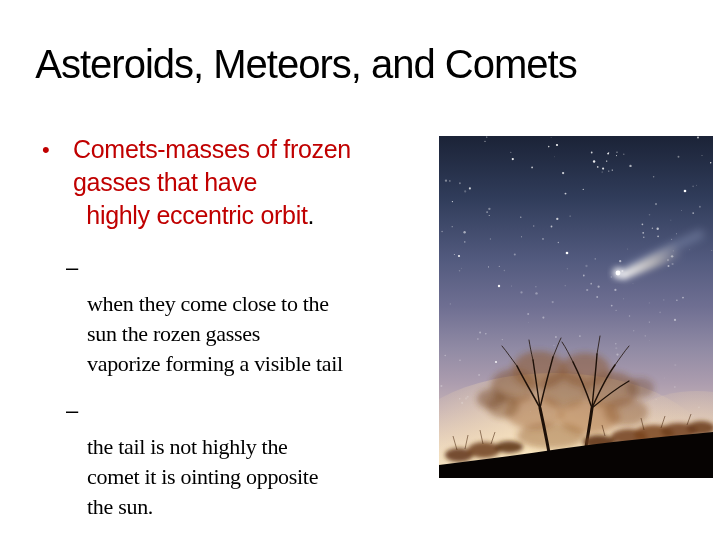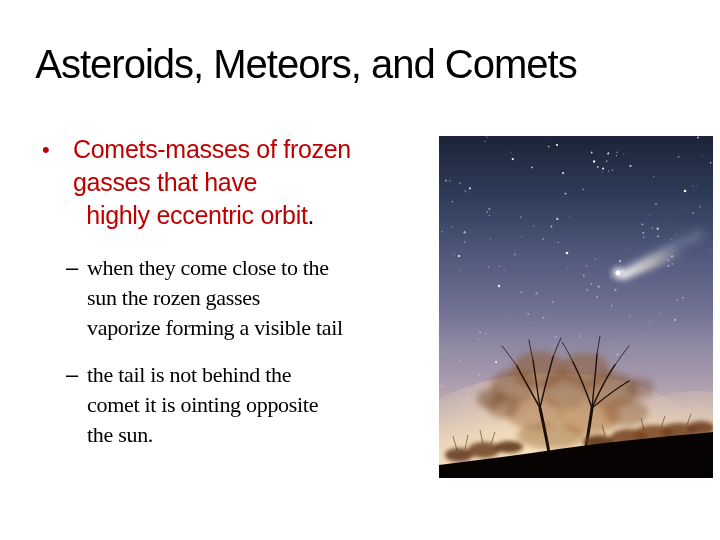--- a/index.html
+++ b/index.html
@@ -18,21 +18,21 @@
     font-size: 40px;
     font-weight: 400;
     letter-spacing: -1px;
     color: #000000;
   }
   .content {
     position: absolute;
     left: 42px; top: 133px;
     width: 400px;
   }
-  .pre { white-space: pre-wrap; }
+  .pre { white-space: pre-wrap; margin-top: 36px; }
   .red { color: #C00000; }
   .black { color: #000000; }
   .bullet-row {
     display: flex;
     align-items: flex-start;
     font-size: 25px;
     line-height: 33px;
     letter-spacing: -0.3px;
   }
   .bullet-marker {
@@ -84,21 +84,21 @@
 
     <div class="sub-row first">
       <span class="dash-marker">–</span>
       <span class="sub-text pre">when they come close to the
 sun the rozen gasses
 vaporize forming a visible tail</span>
     </div>
 
     <div class="sub-row second">
       <span class="dash-marker">–</span>
-      <span class="sub-text pre">the tail is not behind the
+      <span class="sub-text pre">the tail is not highly the
 comet it is ointing opposite
 the sun.</span>
     </div>
 
   </div>
 
   <div class="photo">
     <svg width="274" height="342" viewBox="0 0 274 342" xmlns="http://www.w3.org/2000/svg">
       <defs>
         <linearGradient id="sky" x1="0" y1="0" x2="0" y2="342" gradientUnits="userSpaceOnUse">

